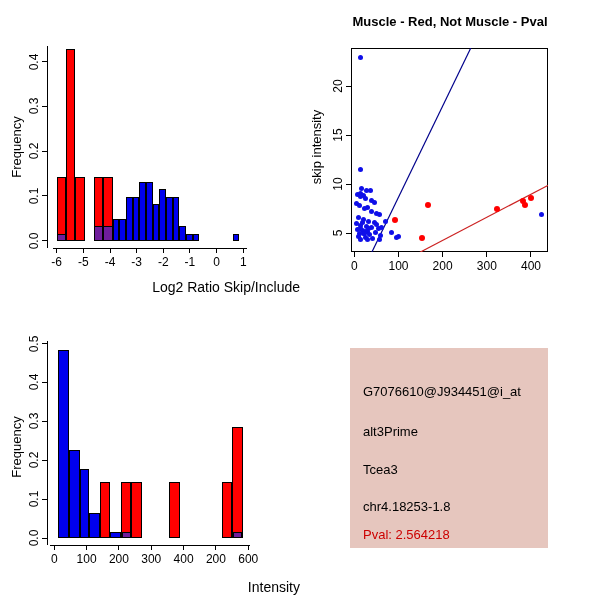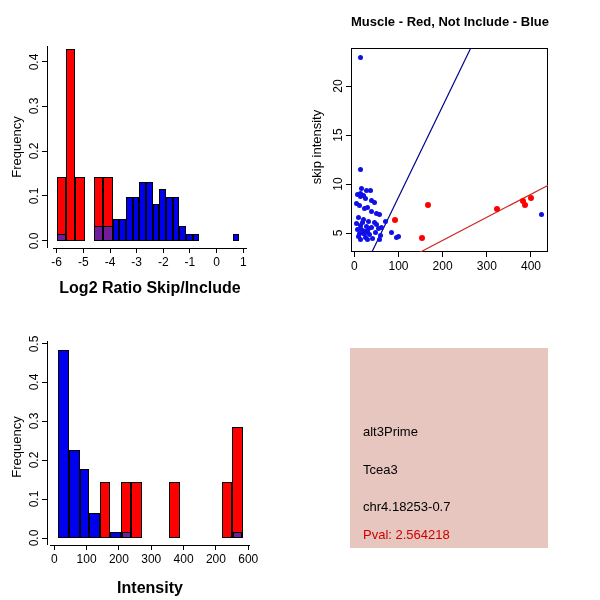--- a/index.html
+++ b/index.html
@@ -5,21 +5,21 @@
   html,body{margin:0;padding:0;background:#fff;}
   #screen{position:relative;width:600px;height:600px;background:#ffffff;
           font-family:"Liberation Sans",sans-serif;color:#000;overflow:hidden;}
   .panel{position:absolute;width:300px;height:300px;}
   #panel1{left:0;top:0;}
   #panel2{left:300px;top:0;}
   #panel3{left:0;top:300px;}
   #panel4{left:300px;top:300px;}
   .chart-title{position:absolute;top:14px;left:0;width:100%;text-align:center;
                font-weight:bold;font-size:13px;white-space:nowrap;}
-  .xlabel{position:absolute;top:279px;left:0;width:100%;text-align:center;font-size:16px;font-weight:bold;}
+  .xlabel{position:absolute;top:279px;left:0;width:100%;text-align:right;font-size:14px;}
   .ylabel{position:absolute;left:16px;top:147px;transform:translate(-50%,-50%) rotate(-90deg);
           font-size:13px;white-space:nowrap;}
   .plot-layer{position:absolute;left:0;top:0;width:300px;height:300px;}
   .abs{position:absolute;}
   .tick-txt{position:absolute;font-size:12px;white-space:nowrap;}
   .info-box{position:absolute;left:50px;top:48px;width:198px;height:200px;}
   .info-line{position:absolute;left:13px;font-size:13px;white-space:nowrap;}
   .info-line.l1{top:36px;}
   .info-line.l2{top:76px;}
   .info-line.l3{top:114px;}
@@ -82,21 +82,21 @@
         <div class="abs" style="left: 185.952px; top: 233.532px; width: 6.6625px; height: 7.168px; background: rgb(0, 0, 238); border: 1px solid rgb(0, 0, 0); box-sizing: border-box;"></div>
         <div class="abs" style="left: 192.615px; top: 233.532px; width: 6.6625px; height: 7.168px; background: rgb(0, 0, 238); border: 1px solid rgb(0, 0, 0); box-sizing: border-box;"></div>
         <div class="abs" style="left: 232.59px; top: 233.532px; width: 6.6625px; height: 7.168px; background: rgb(0, 0, 238); border: 1px solid rgb(0, 0, 0); box-sizing: border-box;"></div>
         <div class="abs" style="left: 56.7px; top: 233.532px; width: 9.3275px; height: 7.168px; background: rgb(111, 29, 155); border: 1px solid rgb(0, 0, 0); box-sizing: border-box;"></div>
         <div class="abs" style="left: 94.01px; top: 225.916px; width: 9.3275px; height: 14.784px; background: rgb(111, 29, 155); border: 1px solid rgb(0, 0, 0); box-sizing: border-box;"></div>
         <div class="abs" style="left: 103.338px; top: 225.916px; width: 9.3275px; height: 14.784px; background: rgb(111, 29, 155); border: 1px solid rgb(0, 0, 0); box-sizing: border-box;"></div>
       </div>
   </div>
 
   <div class="panel" id="panel2">
-    <div class="chart-title">Muscle - Red, Not Include - Blue</div>
+    <div class="chart-title">Muscle - Red, Not Muscle - Pval</div>
     <div class="ylabel">skip intensity</div>
     <div class="plot-layer" id="plot2">
         <div class="abs" style="left: 50.7px; top: 48.3px; width: 197.6px; height: 203.4px; border: 1px solid rgb(0, 0, 0); box-sizing: border-box;"></div>
         <div class="abs" style="left: 53.8px; top: 251.7px; width: 1px; height: 5px; background: rgb(0, 0, 0);"></div>
         <div class="abs tick-txt" style="left: 54.3px; top: 258.7px; transform: translateX(-50%);">0</div>
         <div class="abs" style="left: 97.97px; top: 251.7px; width: 1px; height: 5px; background: rgb(0, 0, 0);"></div>
         <div class="abs tick-txt" style="left: 98.47px; top: 258.7px; transform: translateX(-50%);">100</div>
         <div class="abs" style="left: 142.14px; top: 251.7px; width: 1px; height: 5px; background: rgb(0, 0, 0);"></div>
         <div class="abs tick-txt" style="left: 142.64px; top: 258.7px; transform: translateX(-50%);">200</div>
         <div class="abs" style="left: 186.31px; top: 251.7px; width: 1px; height: 5px; background: rgb(0, 0, 0);"></div>
@@ -222,20 +222,21 @@
         <div class="abs" style="left: 169.071px; top: 181.595px; width: 10.6689px; height: 56.405px; background: rgb(255, 0, 0); border: 1px solid rgb(0, 0, 0); box-sizing: border-box;"></div>
         <div class="abs" style="left: 221.769px; top: 181.595px; width: 10.6689px; height: 56.405px; background: rgb(255, 0, 0); border: 1px solid rgb(0, 0, 0); box-sizing: border-box;"></div>
         <div class="abs" style="left: 232.438px; top: 126.746px; width: 10.6689px; height: 111.254px; background: rgb(255, 0, 0); border: 1px solid rgb(0, 0, 0); box-sizing: border-box;"></div>
         <div class="abs" style="left: 121.546px; top: 231.776px; width: 9.0524px; height: 6.224px; background: rgb(111, 29, 155); border: 1px solid rgb(0, 0, 0); box-sizing: border-box;"></div>
         <div class="abs" style="left: 233.085px; top: 231.776px; width: 9.0524px; height: 6.224px; background: rgb(111, 29, 155); border: 1px solid rgb(0, 0, 0); box-sizing: border-box;"></div>
       </div>
   </div>
 
   <div class="panel" id="panel4">
     <div class="info-box" style="background: rgb(230, 198, 190);">
+      <div class="info-line l1" style="color: rgb(0, 0, 0);">G7076610@J934451@i_at</div>
       <div class="info-line l2" style="color: rgb(0, 0, 0);">alt3Prime</div>
       <div class="info-line l3" style="color: rgb(0, 0, 0);">Tcea3</div>
-      <div class="info-line l4" style="color: rgb(0, 0, 0);">chr4.18253-0.7</div>
+      <div class="info-line l4" style="color: rgb(0, 0, 0);">chr4.18253-1.8</div>
       <div class="info-line l5" style="color: rgb(204, 0, 0);">Pval: 2.564218</div>
     </div>
   </div>
 
 </div>
 
 </body></html>

